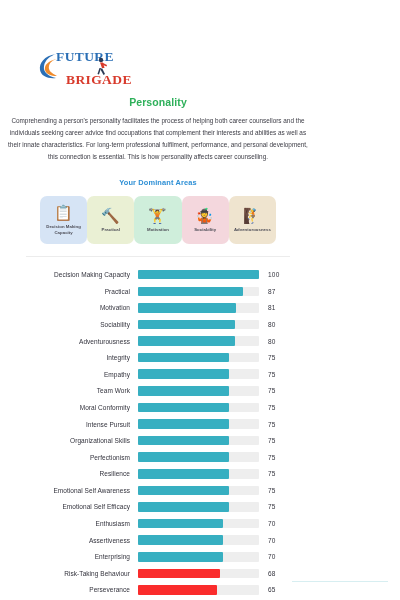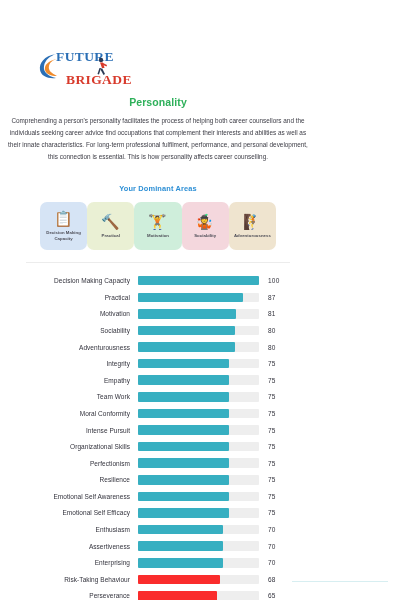--- a/index.html
+++ b/index.html
@@ -92,21 +92,21 @@
     line-height: 1.85;
     color: #3c3c45;
   }
 
   
   .dominant-title {
     text-align: center;
     color: #2d8fd5;
     font-size: 7.4px;
     font-weight: bold;
-    margin-top: 22px;
+    margin-top: 16px;
     letter-spacing: 0.15px;
   }
   .cards {
     display: flex;
     justify-content: space-between;
     padding: 0 40px;
     margin-top: 9px;
   }
   .card {
     width: 58px;

